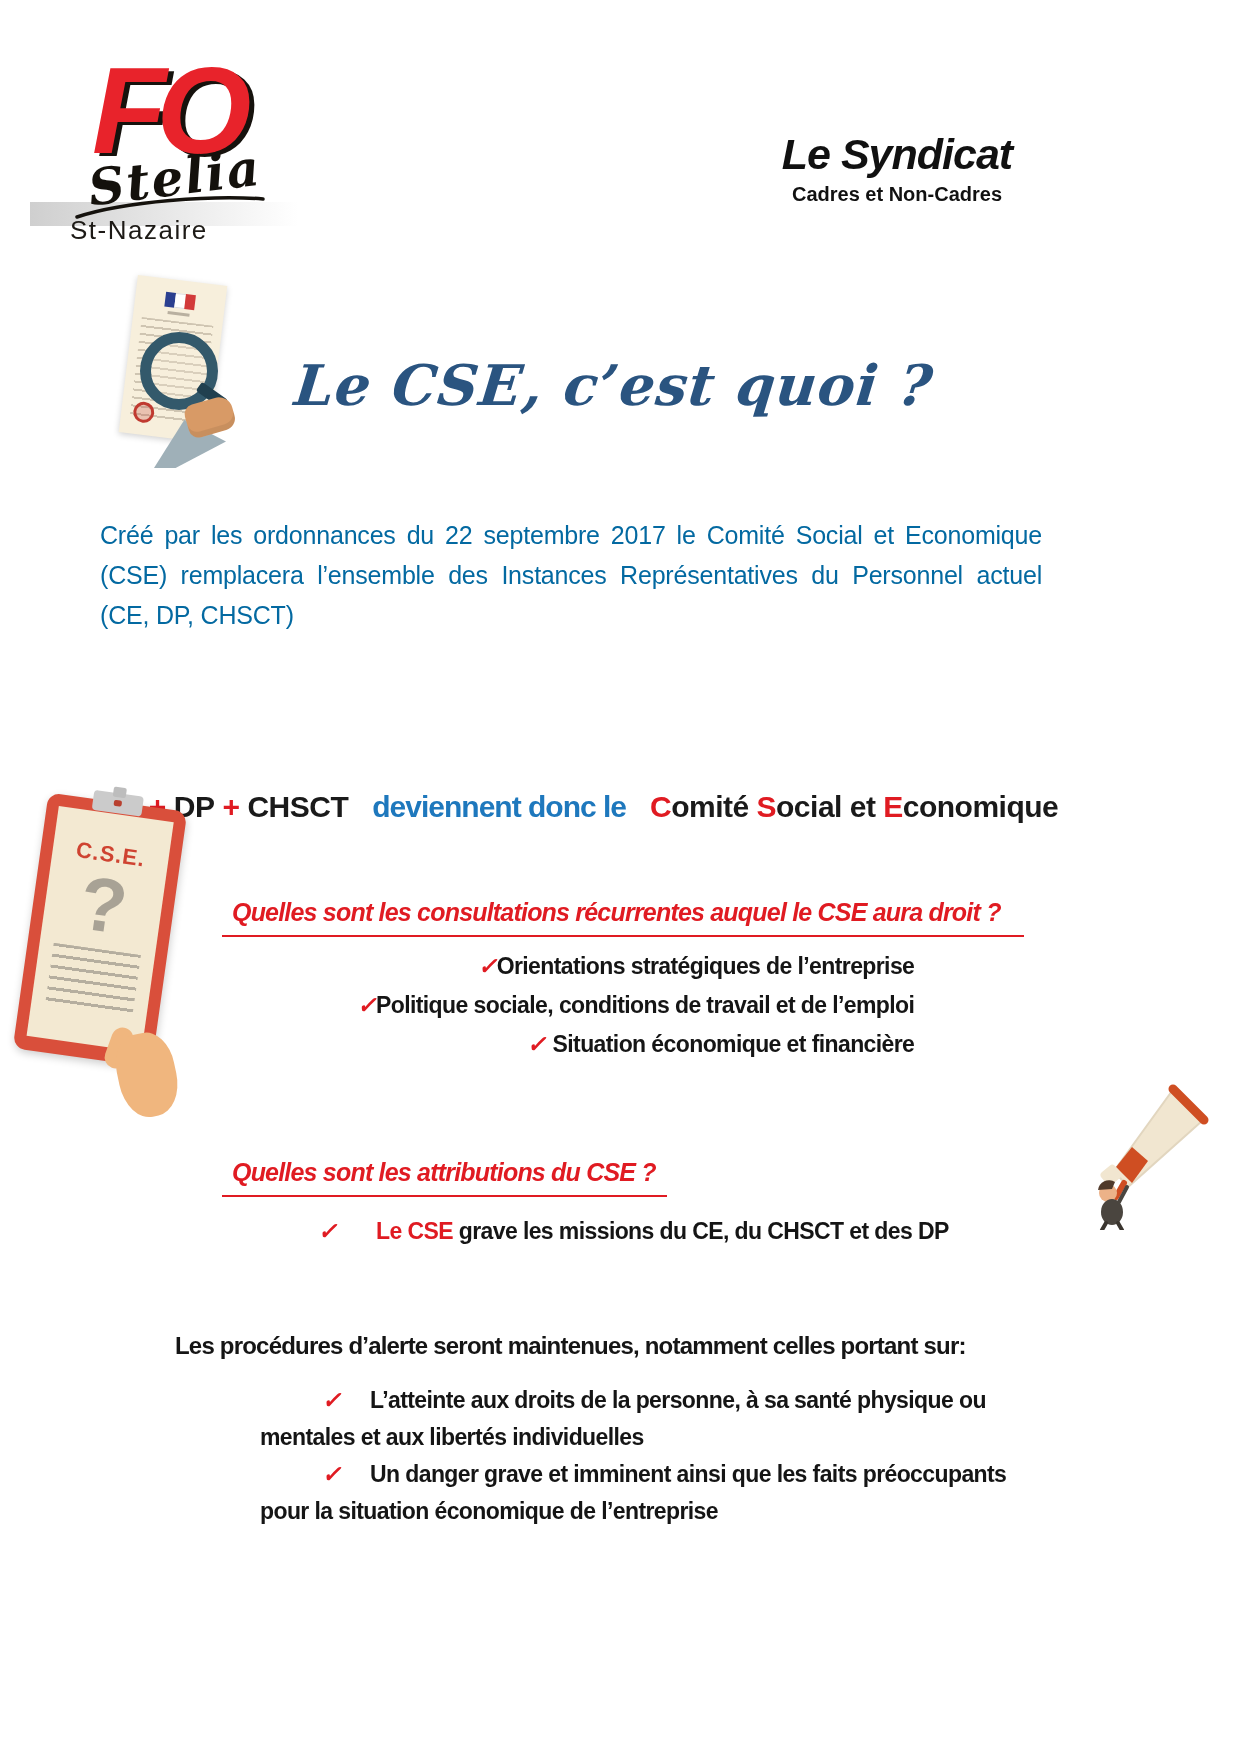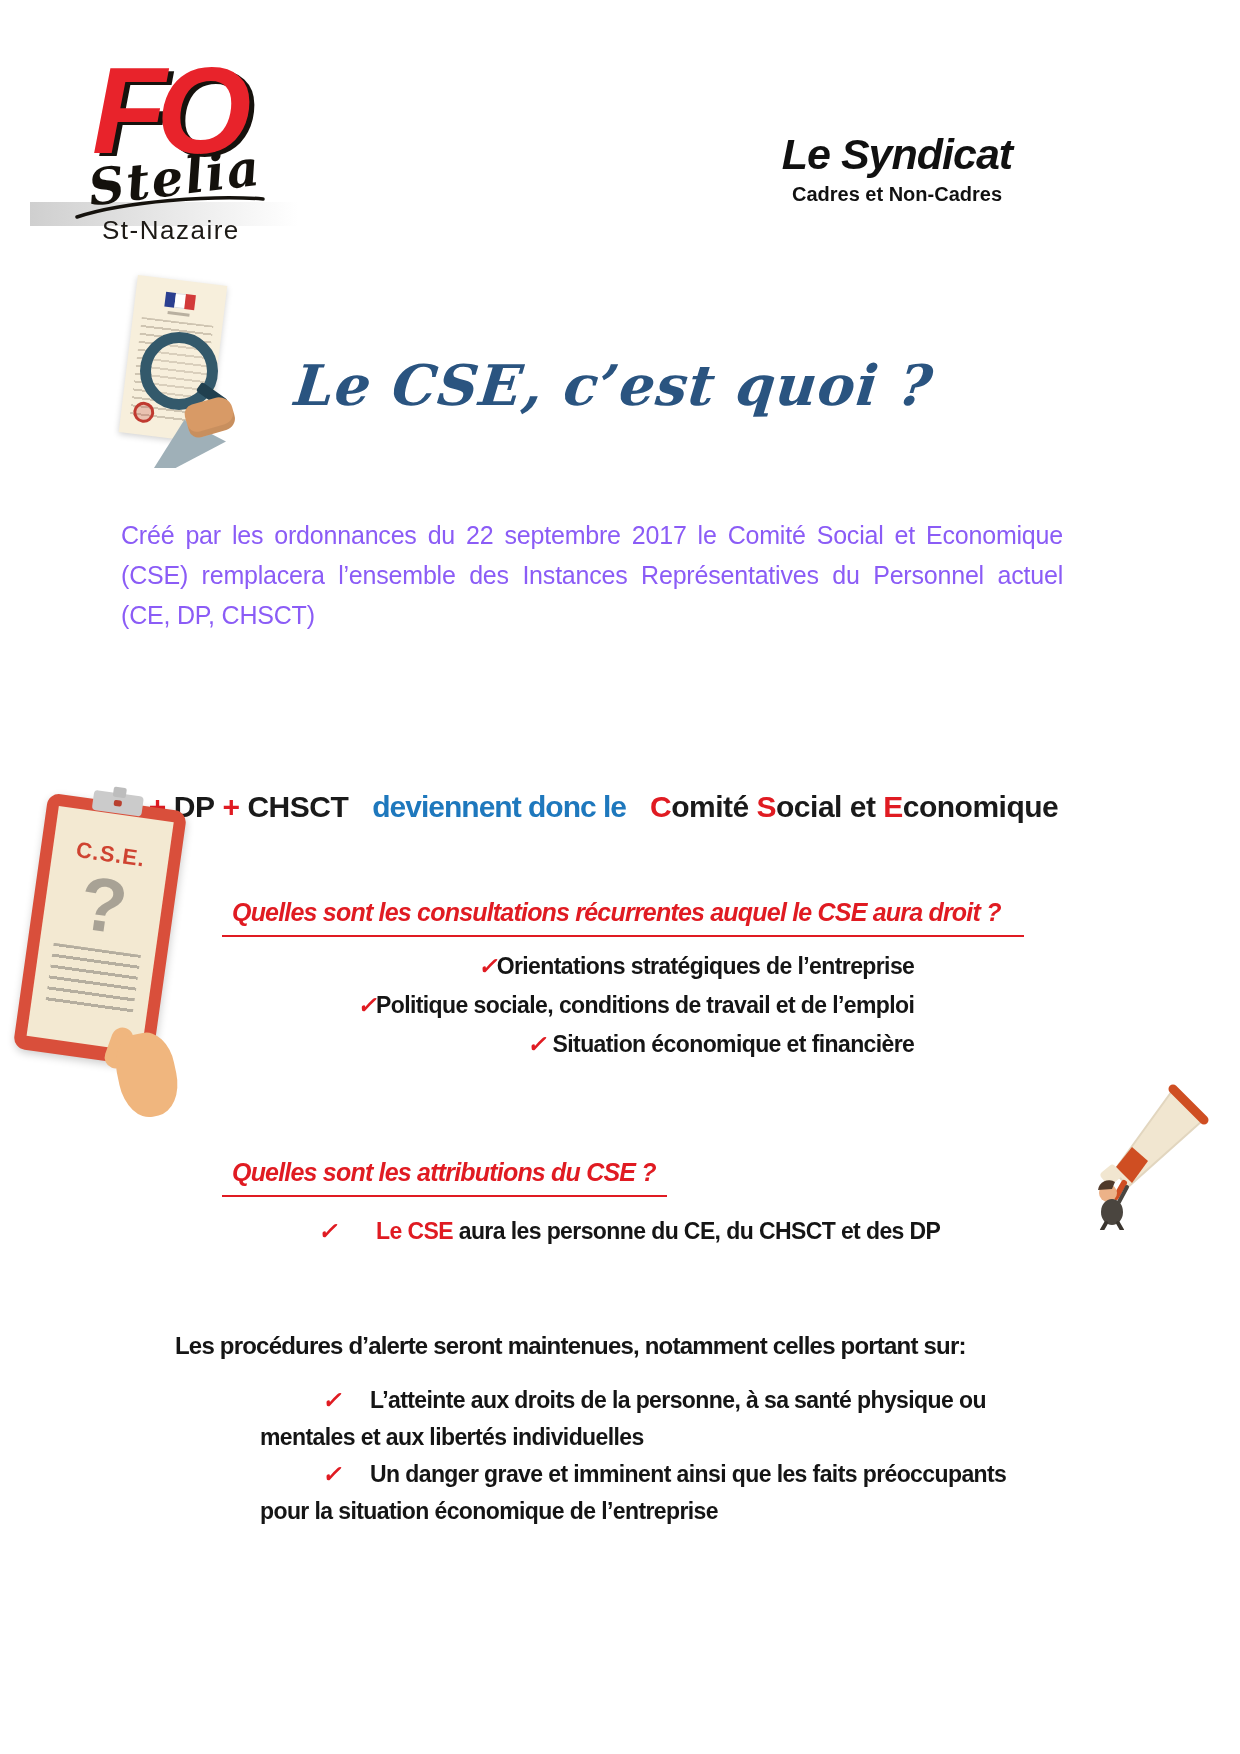--- a/index.html
+++ b/index.html
@@ -10,21 +10,21 @@
   #logo{position:absolute;left:30px;top:40px;width:310px;height:205px;text-align:center;}
   #logo .band{position:absolute;left:0;top:162px;width:268px;height:24px;
               background:linear-gradient(90deg,#cfcfcf,#ececec 60%,#ffffff);}
   #logo .fo{position:absolute;left:62px;top:10px;font-size:122px;line-height:1;
             font-style:italic;font-weight:bold;color:#e8232b;letter-spacing:-10px;
             text-shadow:5px 3px 0 #16120d;}
   #logo .stelia{position:absolute;left:58px;top:108px;font-family:"DejaVu Serif",serif;
             font-style:italic;font-weight:bold;font-size:50px;color:#14110c;
             transform:rotate(-7deg);letter-spacing:2px;}
   #logo .swoosh{position:absolute;left:45px;top:153px;width:190px;height:26px;}
-  #logo .city{position:absolute;left:72px;top:175px;font-size:26px;color:#1d1a16;
+  #logo .city{position:absolute;left:40px;top:175px;font-size:26px;color:#1d1a16;
             letter-spacing:1.5px;font-weight:400;}
 
   
   #masthead{position:absolute;left:772px;top:130px;width:250px;text-align:center;}
   #masthead .m-title{font-size:43px;font-weight:bold;font-style:italic;letter-spacing:-1px;color:#111;}
   #masthead .m-sub{font-size:20px;font-weight:bold;margin-top:4px;color:#111;text-align:center;}
 
   
   #doc-illus{position:absolute;left:110px;top:272px;width:140px;height:200px;}
   .doc-paper{position:absolute;left:18px;top:8px;width:90px;height:158px;background:#f7efdc;
@@ -47,21 +47,21 @@
   .mag-sleeve{position:absolute;left:44px;top:148px;width:72px;height:48px;background:#9fb0b8;
              clip-path:polygon(0 100%,42% 0,100% 45%,30% 100%);}
 
   
   #main-title{position:absolute;left:295px;top:352px;width:600px;
               font-family:"DejaVu Serif",serif;font-style:italic;font-weight:bold;
               font-size:56px;color:#2a5480;transform:skewX(-6deg);letter-spacing:1px;white-space:nowrap;}
 
   
   #intro{position:absolute;left:100px;top:515px;width:942px;font-size:25px;line-height:40px;
-         text-align:justify;color:#8b5cf6;letter-spacing:-0.2px;margin-left:21px;}
+         text-align:justify;color:#0369a1;letter-spacing:-0.2px;}
 
   
   #equation{position:absolute;left:100px;top:790px;font-size:30px;font-weight:bold;
             letter-spacing:-0.5px;white-space:nowrap;}
   .eq-plus{color:#e01b22;margin:0 8px;}
   .eq-red{color:#e01b22;}
   .eq-verb{color:#1e78bd;margin:0 24px;letter-spacing:-1px;}
 
   
   .red-heading{position:absolute;font-size:25px;font-weight:bold;font-style:italic;color:#e01b22;
@@ -169,21 +169,21 @@
       </div>
       <div class="cb-clip"></div>
       <div class="cb-knob"></div>
       <div class="cb-dot"></div>
     </div>
     <div class="cb-thumb"></div>
     <div class="cb-hand"></div>
   </div>
 
   <div id="attrib-h" class="red-heading">Quelles sont les attributions du CSE ?</div>
-  <div id="attrib-item"><span class="chk">✓</span><span class="lead-red">Le CSE</span><span> aura les personne du CE, du CHSCT et des DP</span></div>
+  <div id="attrib-item"><span class="chk">✓</span><span class="lead-red">Le CSE</span><span> grave les missions du CE, du CHSCT et des DP</span></div>
 
   <div id="megaphone">
     <svg viewBox="0 0 140 155" width="140" height="155">
       <polygon points="42,96 100,16 130,46 56,112" fill="#f1e6d0" stroke="#e2d6bf" stroke-width="2"></polygon>
       <line x1="101" y1="14" x2="132" y2="45" stroke="#cf4e22" stroke-width="9" stroke-linecap="round"></line>
       <polygon points="44,92 60,72 76,86 60,108" fill="#cf4e22"></polygon>
       <rect x="30" y="92" width="18" height="16" rx="4" fill="#f1e6d0" transform="rotate(-40 39 100)"></rect>
       <line x1="52" y1="108" x2="44" y2="122" stroke="#cf4e22" stroke-width="6" stroke-linecap="round"></line>
       <circle cx="36" cy="118" r="9" fill="#ecb288"></circle>
       <path d="M26 115 a11 11 0 0 1 17 -8 l-3 7 z" fill="#503a2b"></path>

